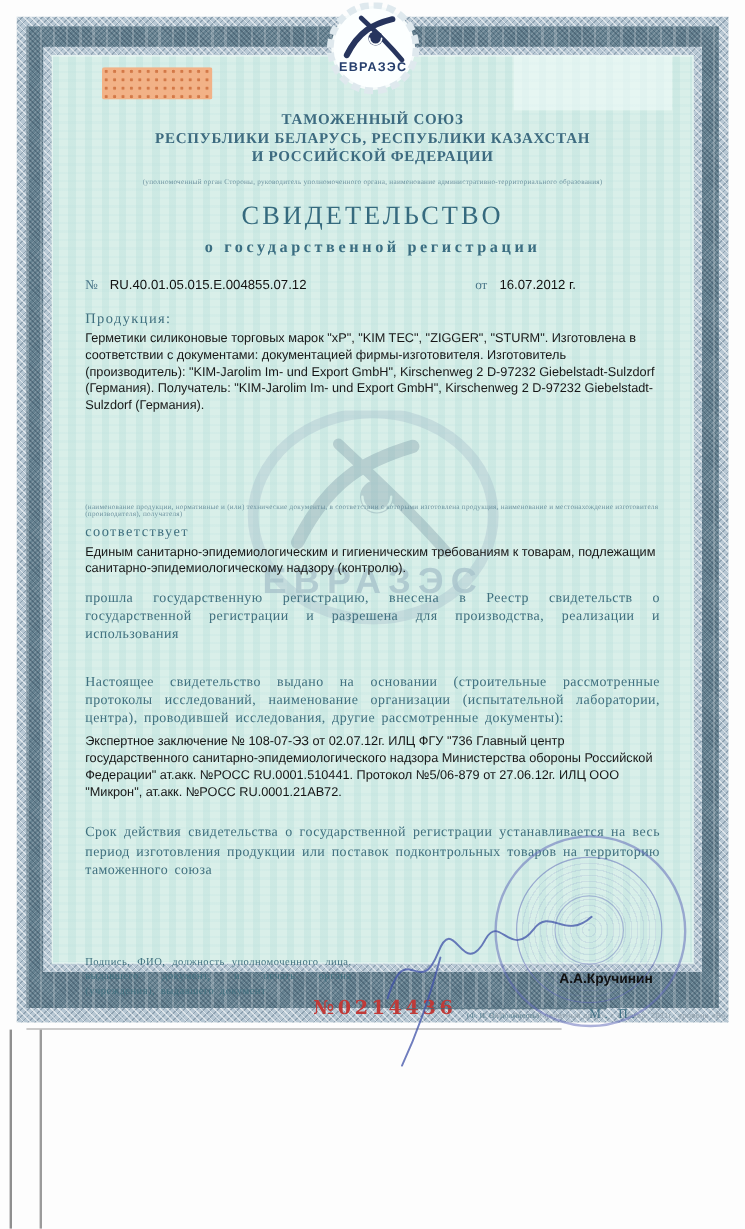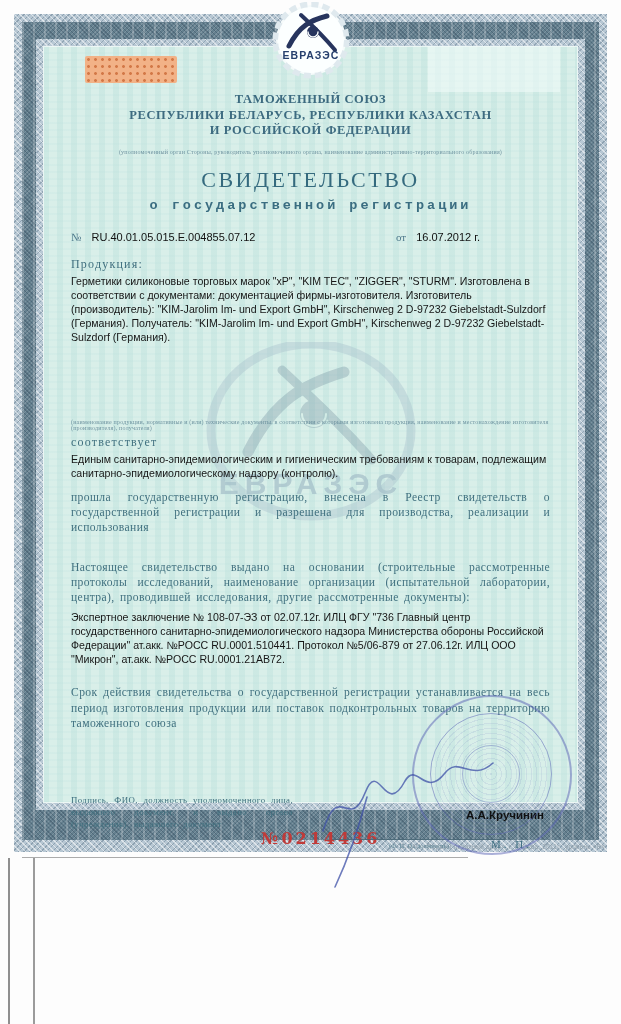--- a/index.html
+++ b/index.html
@@ -43,21 +43,21 @@
   .badge{position:absolute;left:50%;transform:translateX(-50%);top:-12px;width:96px;height:80px;z-index:6;}
 
   
   .content{position:relative;z-index:2;box-sizing:border-box;padding:46px 28px 0;color:#1d1d1d;}
   .c-teal{color:#3f6f82;font-family:"Liberation Serif",serif;}
   .hdr{line-height:1.25;text-align:center;font-family:"Liberation Serif",serif;font-weight:bold;color:#3d6b80;font-size:12.5px;letter-spacing:.6px;}
   .auth{margin-top:9px;text-align:center;font-size:11.5px;line-height:1.35;color:#101010;}
   .auth .hl{display:inline-block;background:rgba(170,215,200,.45);padding:0 3px;}
   .tinycap{margin-top:10px;text-align:center;font-size:6px;color:#5d8494;font-family:"Liberation Serif",serif;letter-spacing:.2px;opacity:.85;}
   .title{margin-top:12px;text-align:center;font-family:"Liberation Serif",serif;font-weight:normal;color:#356a7e;font-size:22px;letter-spacing:2.5px;}
-  .subtitle{margin-top:5px;text-align:center;font-family:Liberation Mono, monospace;font-weight:bold;color:#3a6d81;font-size:13.5px;letter-spacing:3px;}
+  .subtitle{margin-top:5px;text-align:center;font-family:Liberation Serif, serif;font-weight:bold;color:#3a6d81;font-size:13.5px;letter-spacing:3px;}
   .numrow{margin-top:18px;display:flex;align-items:baseline;font-size:11px;}
   .numrow .lbl{font-family:"Liberation Serif",serif;color:#4a7689;font-size:11px;margin-right:10px;}
   .numrow .val{color:#111;}
   .numrow .spacer{flex:1;}
   .para-label{margin-top:14px;font-size:12px;letter-spacing:1.2px;color:#40707f;font-family:"Liberation Serif",serif;}
   .typed{margin-top:3px;font-size:10.6px;line-height:1.32;color:#161616;}
   .printed{font-family:"Liberation Serif",serif;color:#40707f;font-size:11.6px;line-height:1.32;text-align:justify;letter-spacing:.4px;word-spacing:2px;}
   .gap-wm{height:64px;}
 
   
@@ -146,21 +146,21 @@
               <div class="typed">Единым санитарно-эпидемиологическим и гигиеническим требованиям к товарам, подлежащим санитарно-эпидемиологическому надзору (контролю).</div>
 
               <div class="printed" style="margin-top:9px">прошла государственную регистрацию, внесена в Реестр свидетельств о государственной регистрации и разрешена для производства, реализации и использования</div>
 
               <div class="printed" style="margin-top:24px">Настоящее свидетельство выдано на основании (строительные рассмотренные протоколы исследований, наименование организации (испытательной лаборатории, центра), проводившей исследования, другие рассмотренные документы):</div>
               <div class="typed" style="margin-top:6px">Экспертное заключение № 108-07-ЭЗ от 02.07.12г. ИЛЦ ФГУ "736 Главный центр государственного санитарно-эпидемиологического надзора Министерства обороны Российской Федерации" ат.акк. №РОСС RU.0001.510441. Протокол №5/06-879 от 27.06.12г. ИЛЦ ООО "Микрон", ат.акк. №РОСС RU.0001.21АВ72.</div>
 
               <div class="printed" style="margin-top:18px">Срок действия свидетельства о государственной регистрации устанавливается на весь период изготовления продукции или поставок подконтрольных товаров на территорию таможенного союза</div>
 
               <div class="sig-area">
-                <div class="sig-cap printed">Подпись, ФИО, должность уполномоченного лица, выдавшего документ, и выдано органа (учреждения), выдавшего документ</div>
+                <div class="sig-cap printed">Подпись, ФИО, должность уполномоченного лица, выдавшего документ, и печать органа (учреждения), выдавшего документ</div>
                 <div class="serial">№0214436</div>
 
                 <svg class="sig-svg" width="210" height="160" viewBox="0 0 210 160">
                   <g fill="none" stroke="#3f51a8" stroke-width="1.6" opacity=".75" stroke-linecap="round">
                     <path d="M14,100 C30,48 40,102 56,62 C70,26 76,88 96,50 C108,30 116,68 136,42 C150,24 162,52 184,32"></path>
                     <path d="M58,66 C50,96 40,126 26,156"></path>
                   </g>
                 </svg>
 
                 <div class="sigline"></div>

